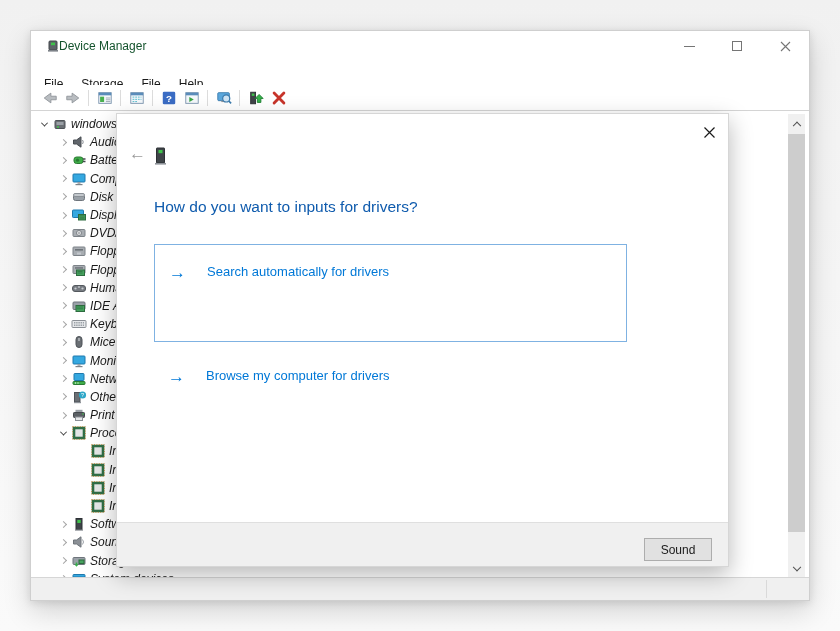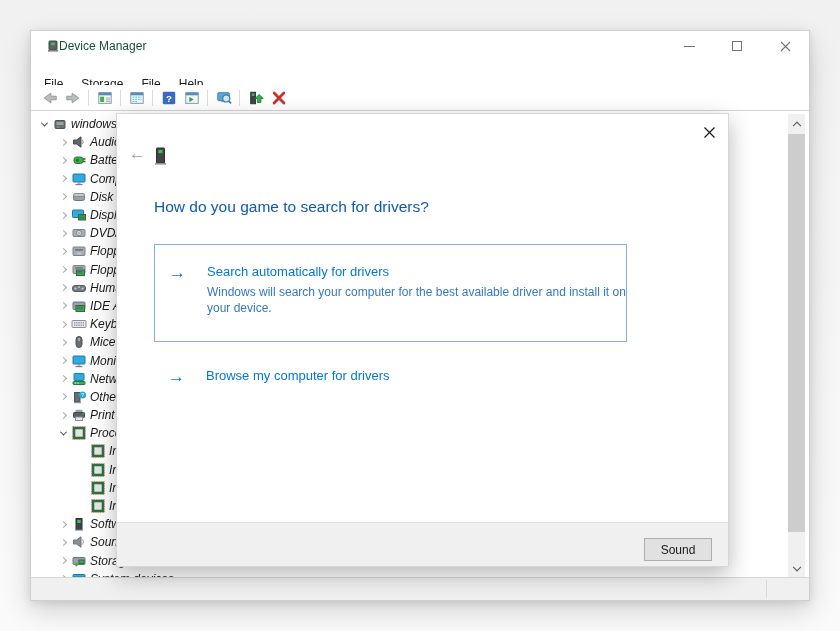--- a/index.html
+++ b/index.html
@@ -522,26 +522,25 @@
         </svg>
     </span>
     <span class="dlg-back">←</span>
     <span class="dlg-dev-icon">
       <svg viewBox="0 0 11 18" width="11" height="18">
           <rect x="1.5" y="1" width="8" height="15" rx="0.5" fill="#3f4448" stroke="#2c3034"></rect>
           <rect x="3.5" y="3" width="4" height="3.2" fill="#3fc24a"></rect>
           <rect x="0" y="16" width="11" height="1.6" fill="#8d9298"></rect>
         </svg>
     </span>
-    <div class="dlg-heading" style="color: rgb(15, 91, 173);">How do you game to search for drivers?</div>
+    <div class="dlg-heading" style="color: rgb(15, 91, 173);">How do you want to inputs for drivers?</div>
 
     <div class="opt-box" style="border-color: rgb(127, 178, 226);">
       <span class="opt-arrow" style="left: 14px; top: 19px; color: rgb(0, 120, 215);">→</span>
       <span class="opt-title" style="left: 52px; top: 19px; color: rgb(0, 120, 215);">Search automatically for drivers</span>
-      <div class="opt-desc" style="left: 52px; top: 40px; width: 420px; color: rgb(54, 120, 192);">Windows will search your computer for the best available driver and install it on your device.</div>
     </div>
 
     <div style="position:absolute; left:37px; top:248px; width:473px; height:60px;">
       <span class="opt-arrow" style="left: 14px; top: 6px; color: rgb(0, 120, 215);">→</span>
       <span class="opt-title" style="left: 52px; top: 6px; color: rgb(0, 120, 215);">Browse my computer for drivers</span>
     </div>
 
     <div class="dlg-footer"></div>
     <button class="cancel-btn">Sound</button>
   </div>

